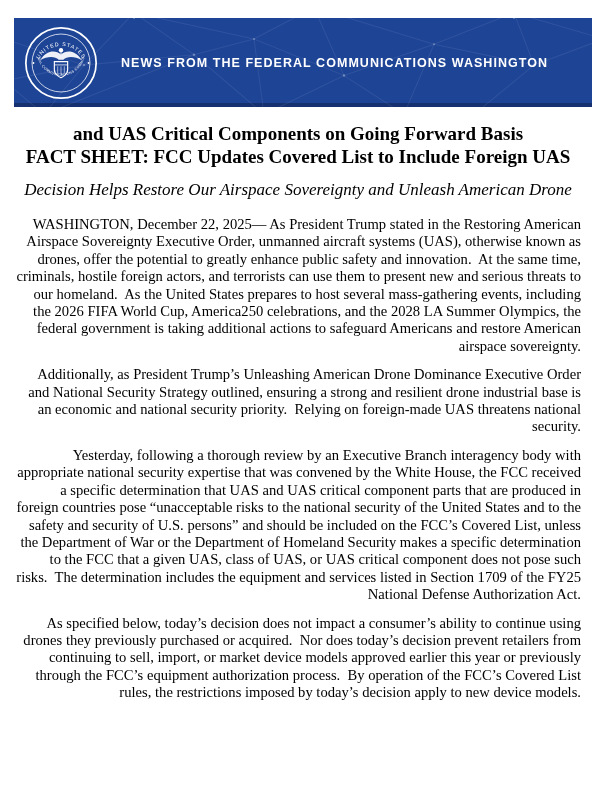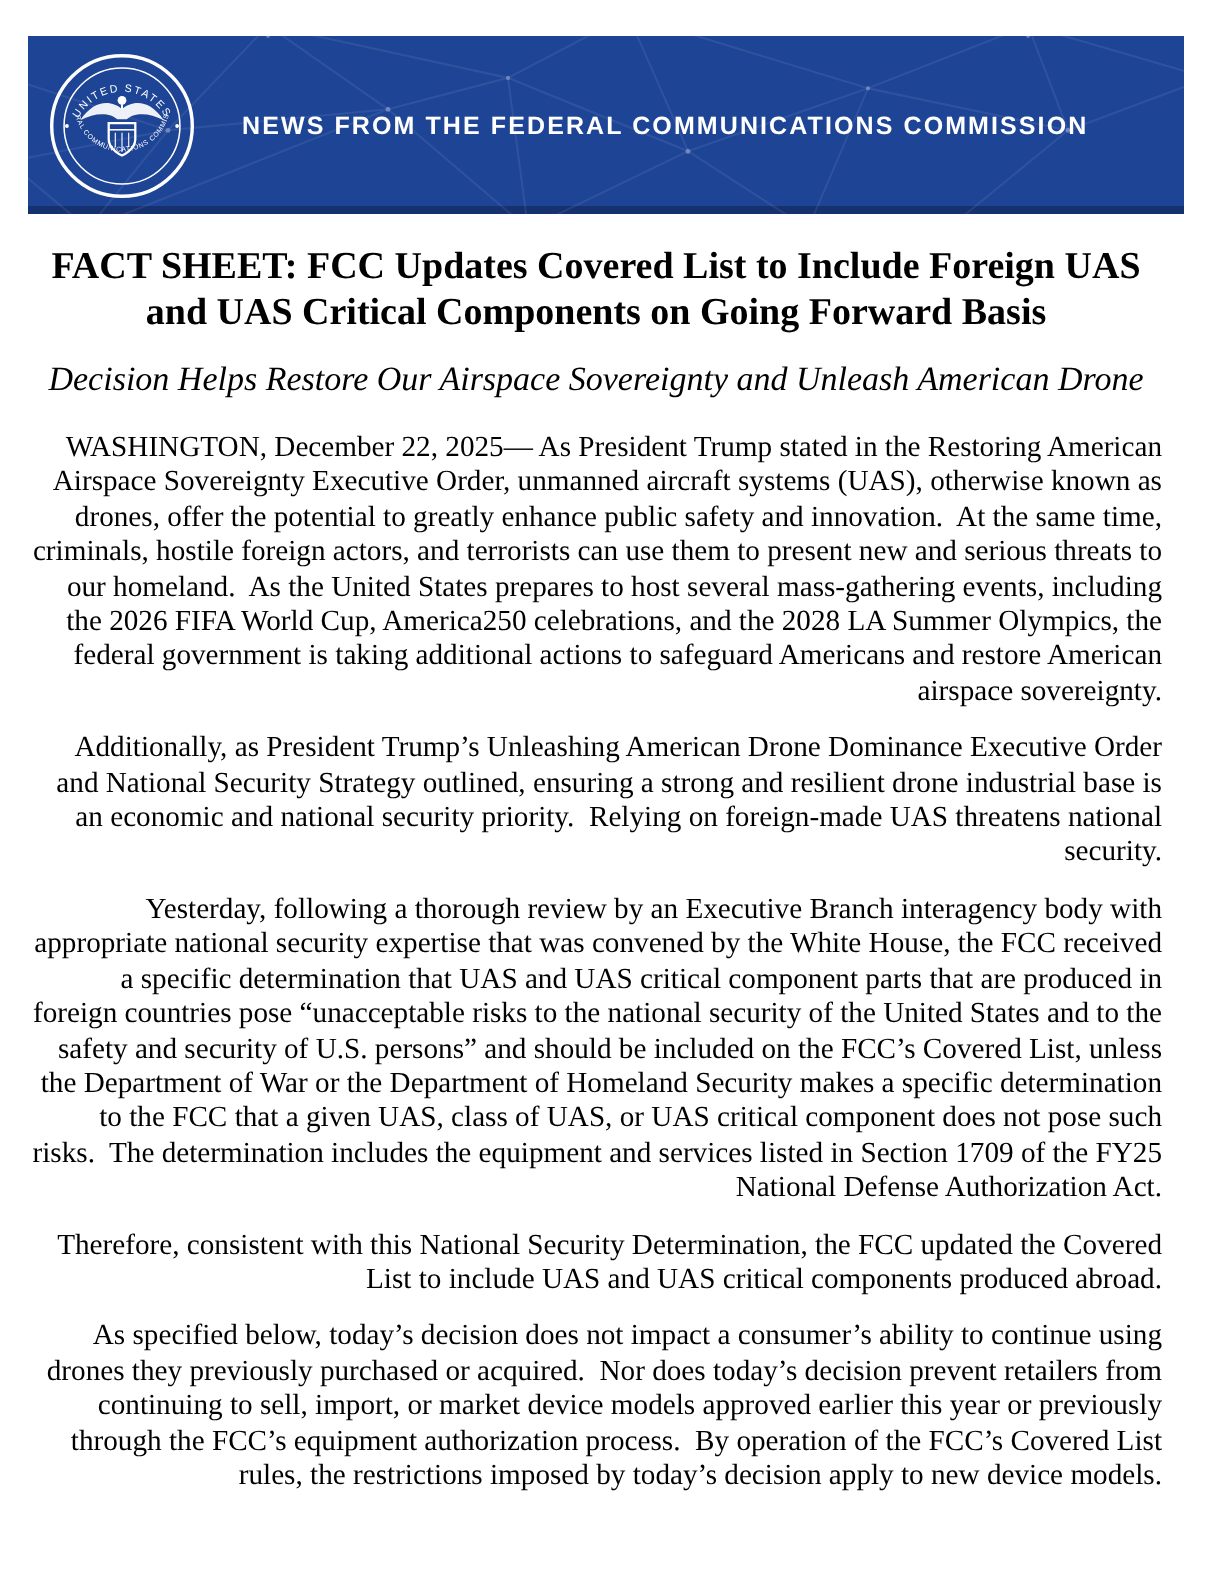--- a/index.html
+++ b/index.html
@@ -125,33 +125,32 @@
           <path d="M40 28.5 L40 31" stroke="#ffffff" stroke-width="1"></path>
         </g>
         <g stroke="#ffffff" fill="none">
           <path d="M33 38.5 H47 V47 C47 52.5 40 55.5 40 55.5 C40 55.5 33 52.5 33 47 Z" stroke-width="1.2"></path>
           <path d="M33 42 H47" stroke-width="0.8"></path>
           <path d="M36.5 43.5 V51 M40 43.5 V53.5 M43.5 43.5 V51" stroke-width="0.7" stroke-opacity="0.85"></path>
         </g>
       </svg>
     </span>
 
-    <span class="banner-headline">NEWS FROM THE FEDERAL COMMUNICATIONS COMMISSION</span>
+    <span class="banner-headline">NEWS FROM THE FEDERAL COMMUNICATIONS WASHINGTON</span>
   </header>
 
   <main class="content">
     <h1 class="doc-title">
+      <span class="tline">and UAS Critical Components on Going Forward Basis</span>
       <span class="tline">FACT SHEET: FCC Updates Covered List to Include Foreign UAS</span>
-      <span class="tline">and UAS Critical Components on Going Forward Basis</span>
     </h1>
 
     <div class="doc-subtitle">
       <span class="sline">Decision Helps Restore Our Airspace Sovereignty and Unleash American Drone</span>
     </div>
 
     <p>WASHINGTON, December 22, 2025— As President Trump stated in the Restoring American Airspace Sovereignty Executive Order, unmanned aircraft systems (UAS), otherwise known as drones, offer the potential to greatly enhance public safety and innovation.  At the same time, criminals, hostile foreign actors, and terrorists can use them to present new and serious threats to our homeland.  As the United States prepares to host several mass-gathering events, including the 2026 FIFA World Cup, America250 celebrations, and the 2028 LA Summer Olympics, the federal government is taking additional actions to safeguard Americans and restore American airspace sovereignty.</p>
     <p>Additionally, as President Trump’s Unleashing American Drone Dominance Executive Order and National Security Strategy outlined, ensuring a strong and resilient drone industrial base is an economic and national security priority.  Relying on foreign-made UAS threatens national security.</p>
     <p>Yesterday, following a thorough review by an Executive Branch interagency body with appropriate national security expertise that was convened by the White House, the FCC received a specific determination that UAS and UAS critical component parts that are produced in foreign countries pose “unacceptable risks to the national security of the United States and to the safety and security of U.S. persons” and should be included on the FCC’s Covered List, unless the Department of War or the Department of Homeland Security makes a specific determination to the FCC that a given UAS, class of UAS, or UAS critical component does not pose such risks.  The determination includes the equipment and services listed in Section 1709 of the FY25 National Defense Authorization Act.</p>
-    <p>Therefore, consistent with this National Security Determination, the FCC updated the Covered List to include UAS and UAS critical components produced abroad.</p>
     <p>As specified below, today’s decision does not impact a consumer’s ability to continue using drones they previously purchased or acquired.  Nor does today’s decision prevent retailers from continuing to sell, import, or market device models approved earlier this year or previously through the FCC’s equipment authorization process.  By operation of the FCC’s Covered List rules, the restrictions imposed by today’s decision apply to new device models.</p>
   </main>
 
 </div>
 
 </body></html>

